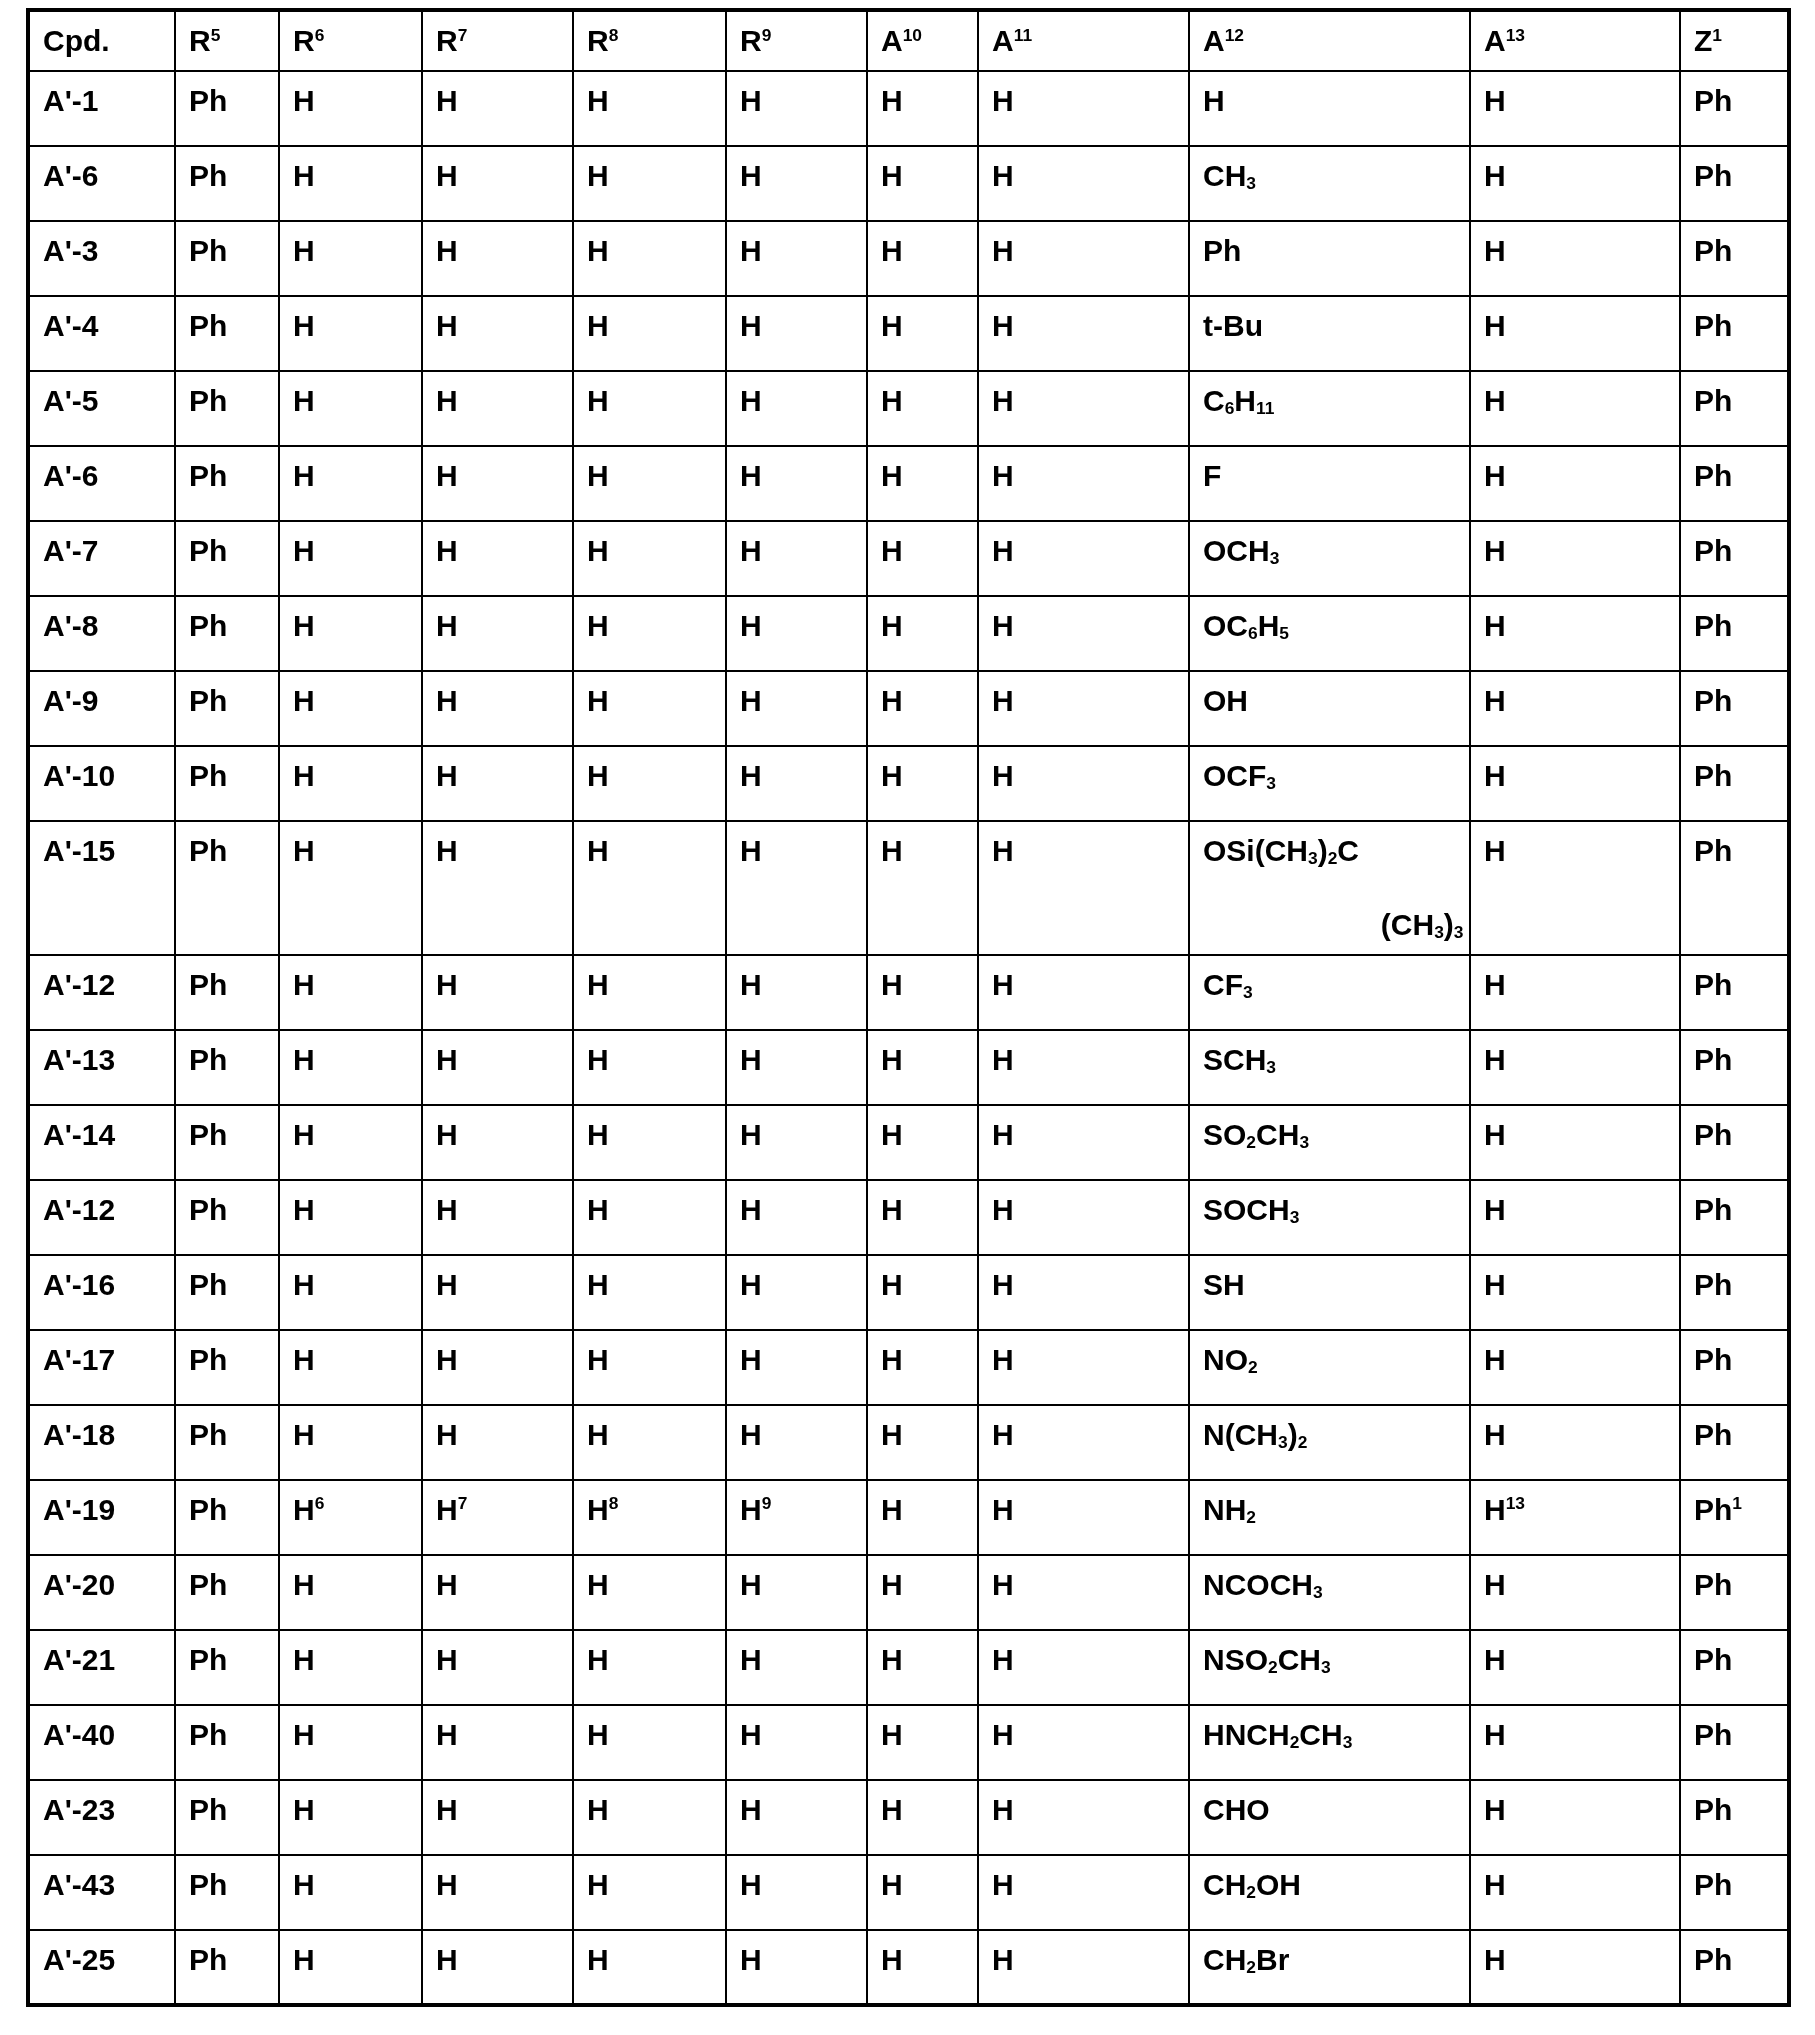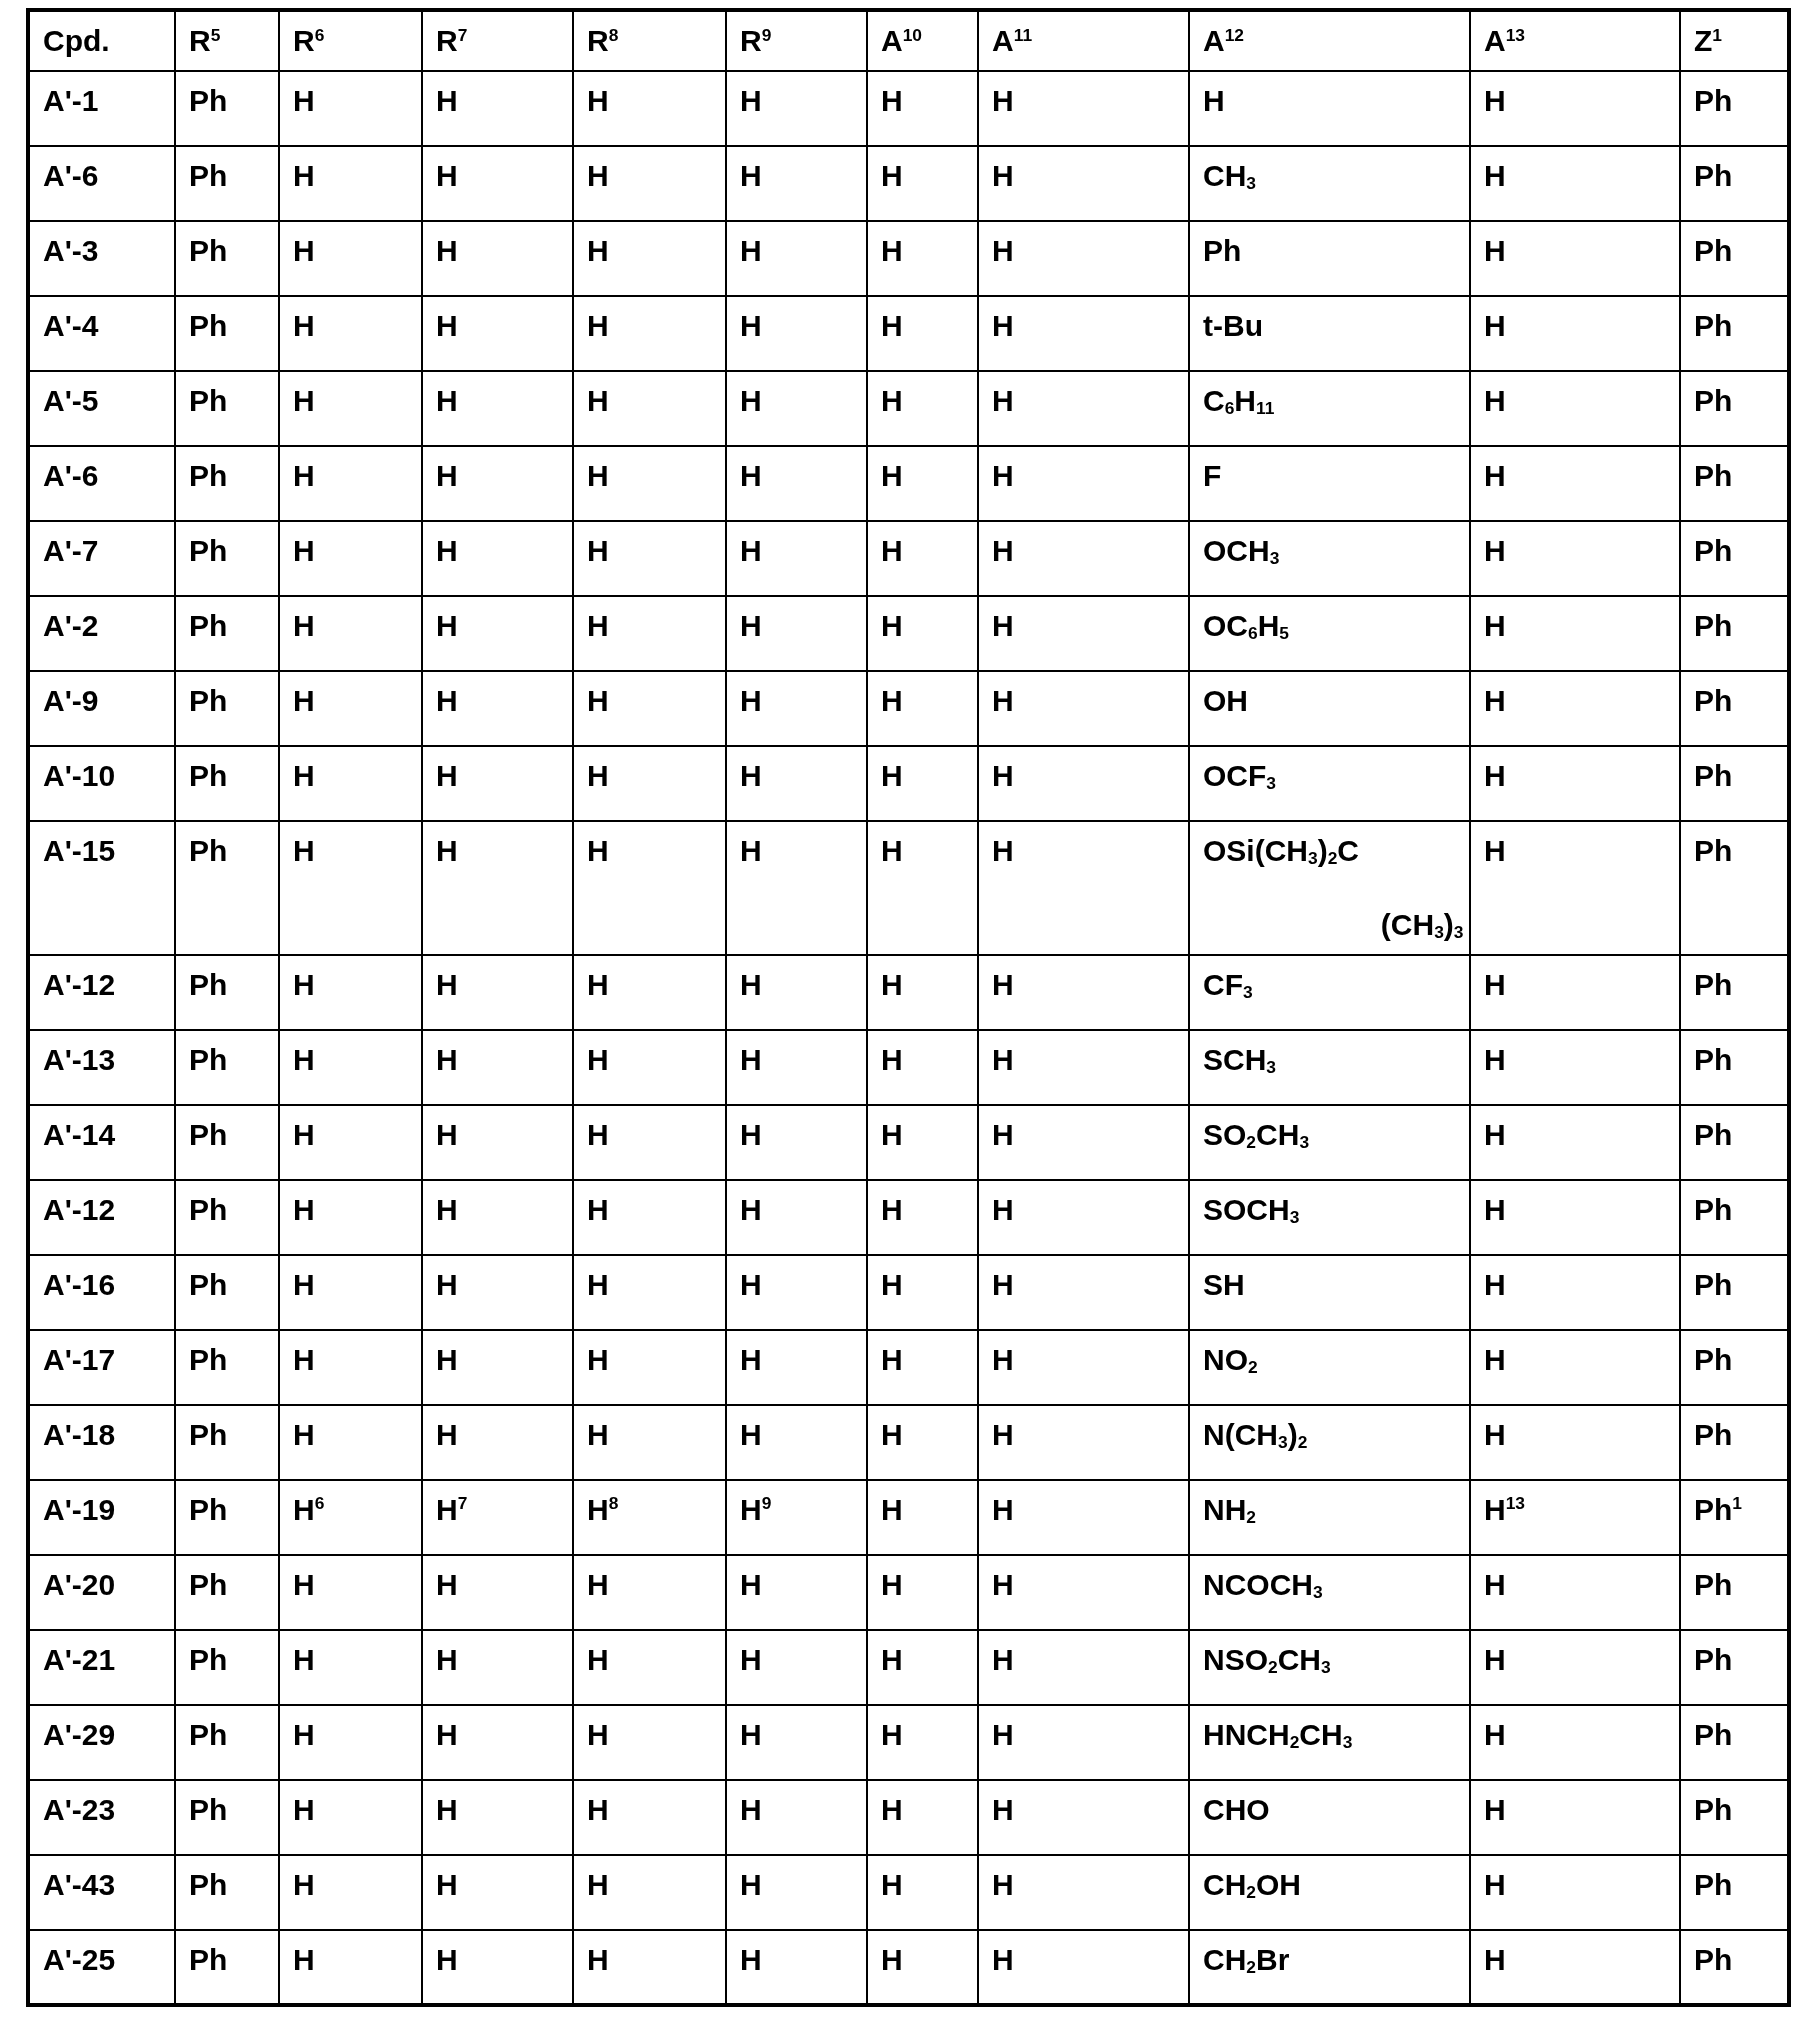--- a/index.html
+++ b/index.html
@@ -351,21 +351,21 @@
           </td>
           <td>
             <span class="cline">H</span>
           </td>
           <td>
             <span class="cline">Ph</span>
           </td>
         </tr>
         <tr>
           <td>
-            <span class="cline">A'-2</span>
+            <span class="cline">A'-8</span>
           </td>
           <td>
             <span class="cline">Ph</span>
           </td>
           <td>
             <span class="cline">H</span>
           </td>
           <td>
             <span class="cline">H</span>
           </td>
@@ -842,21 +842,21 @@
           </td>
           <td>
             <span class="cline">H</span>
           </td>
           <td>
             <span class="cline">Ph</span>
           </td>
         </tr>
         <tr>
           <td>
-            <span class="cline">A'-29</span>
+            <span class="cline">A'-40</span>
           </td>
           <td>
             <span class="cline">Ph</span>
           </td>
           <td>
             <span class="cline">H</span>
           </td>
           <td>
             <span class="cline">H</span>
           </td>

